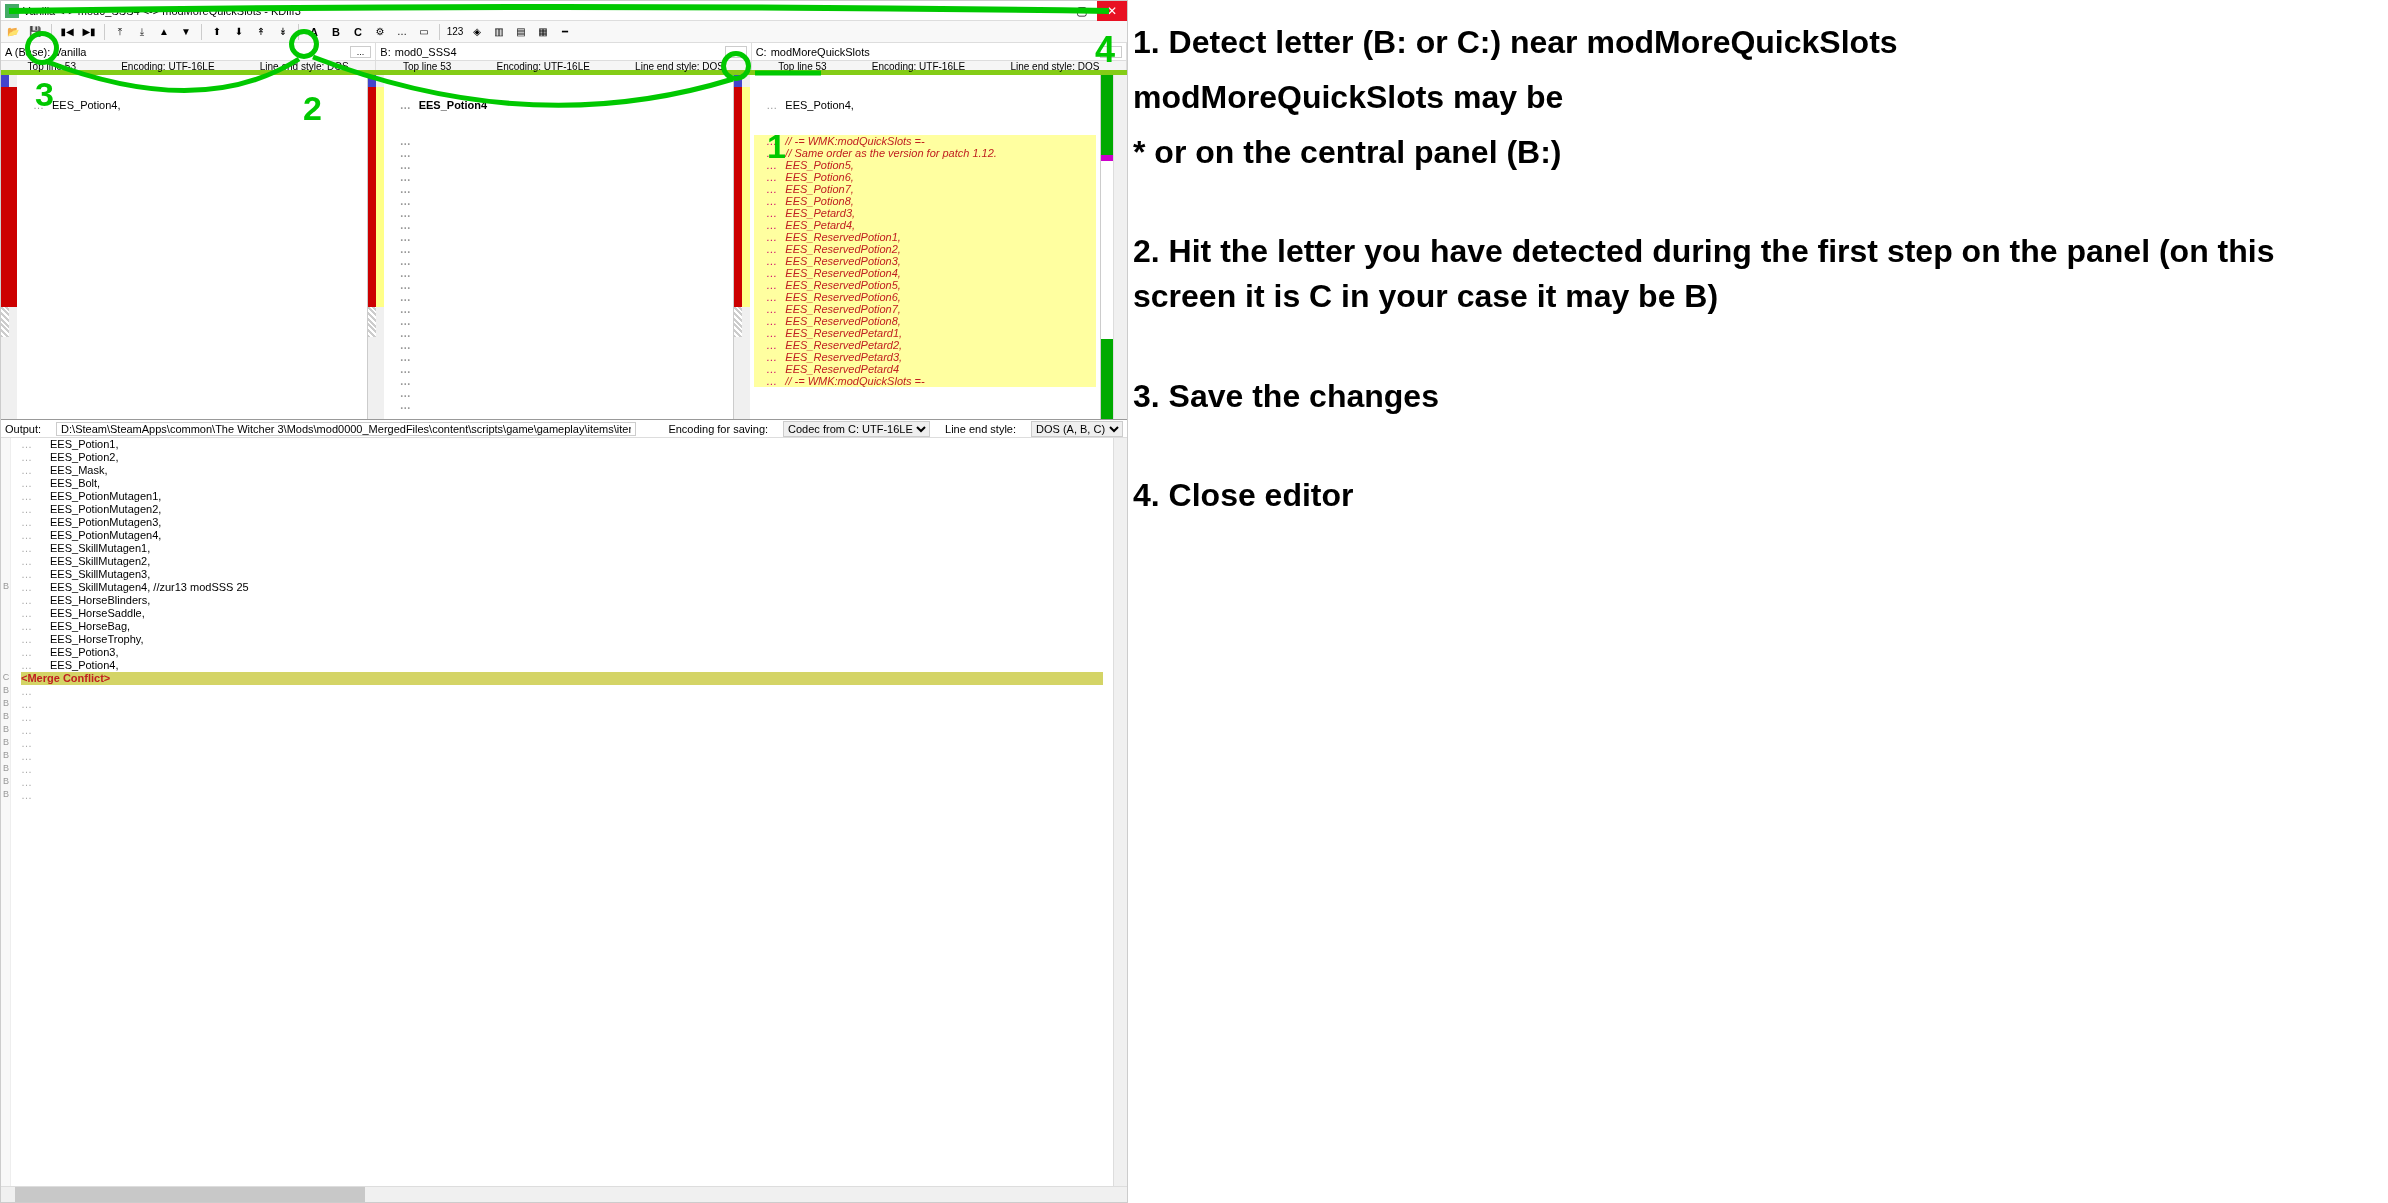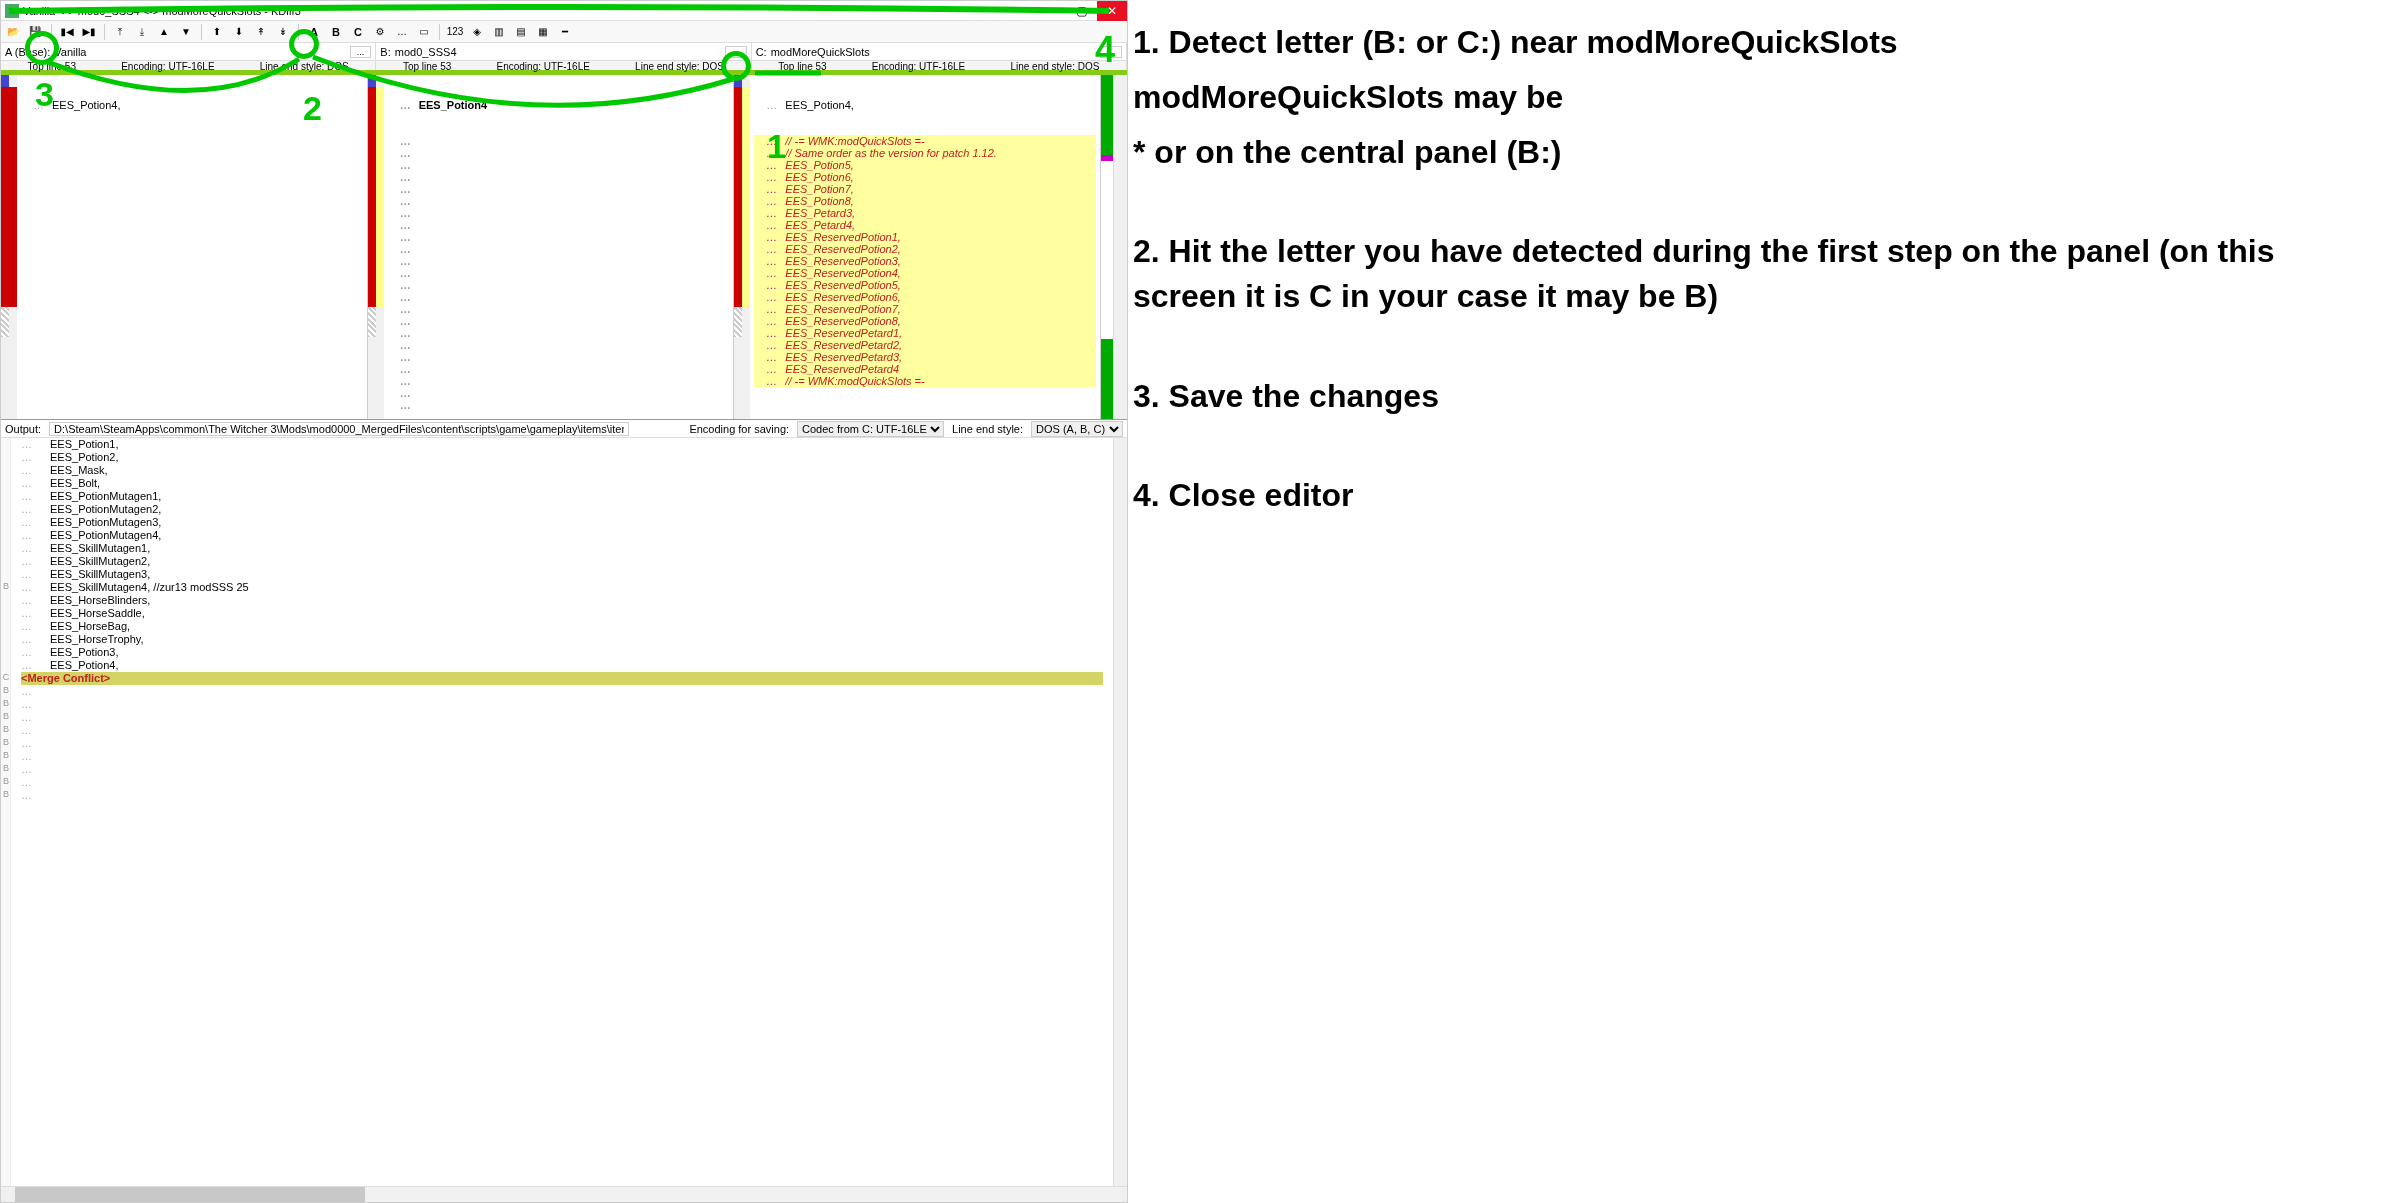--- a/index.html
+++ b/index.html
@@ -48,21 +48,21 @@
 .panel-a .content { background: #fff; }
 .panel-b .content { background: #fff; font-weight: bold; }
 .panel-c .content { background: #fff; }
 
 .overview { width: 12px; background: #fff; display: flex; flex-direction: column; }
 .overview div { width: 100%; }
 .ov-green { background: #0a0; }
 
 .scroll-v { width: 14px; background: #f0f0f0; border-left: 1px solid #ddd; }
 
-.output-header { height: 18px; display: flex; align-items: center; font-size: 11px; padding: 0 4px; border-bottom: 1px solid #ddd; gap: 8px; }
+.output-header { height: 18px; display: flex; align-items: center; font-size: 11px; padding: 0 4px; border-bottom: 1px solid #ddd; gap: 15px; }
 .output-header input[type=text] { border: 1px solid #ccc; padding: 0 4px; font-size: 11px; }
 .output-header .out-path { width: 580px; }
 .output-header select { font-size: 11px; border: 1px solid #ccc; }
 
 .output-body { flex: 1; display: flex; font-family: "Courier New", monospace; font-size: 11px; overflow: hidden; }
 .linegutter { width: 10px; background: #f8f8f8; border-right: 1px solid #eee; }
 .lg-mark { width: 10px; height: 13px; font-size: 9px; text-align: center; color: #999; }
 .output-text { flex: 1; padding: 0 10px; white-space: pre; }
 .output-text .oline { height: 13px; line-height: 13px; }
 .oline.conflict { background: #d4d466; color: #c02020; font-weight: bold; }

